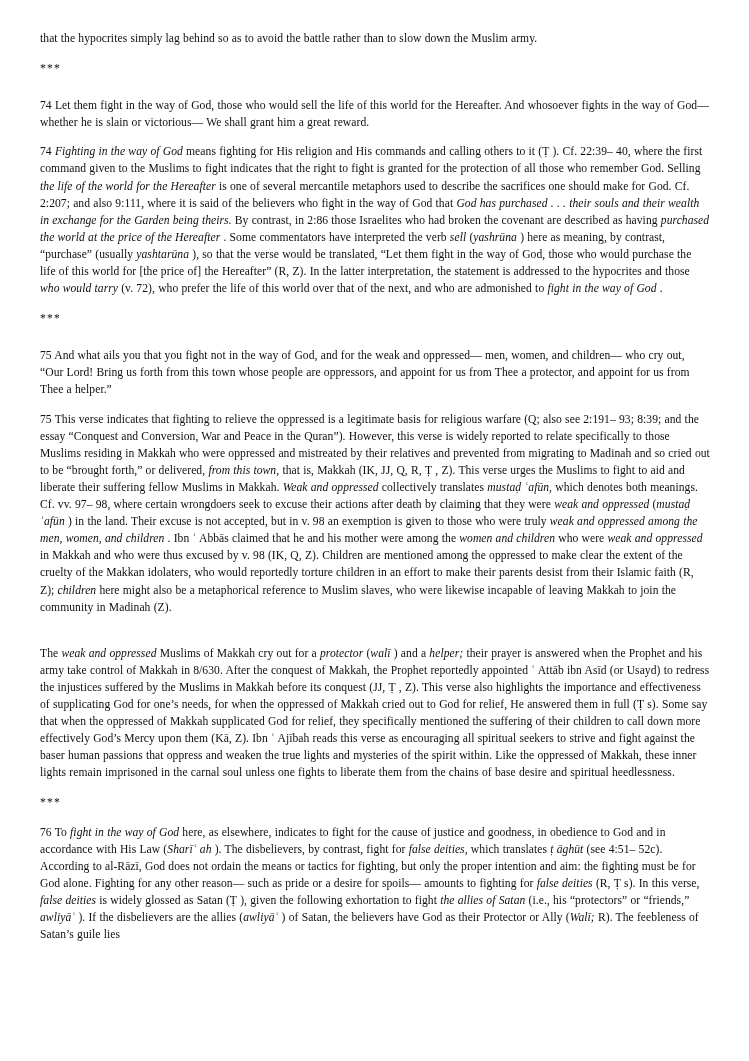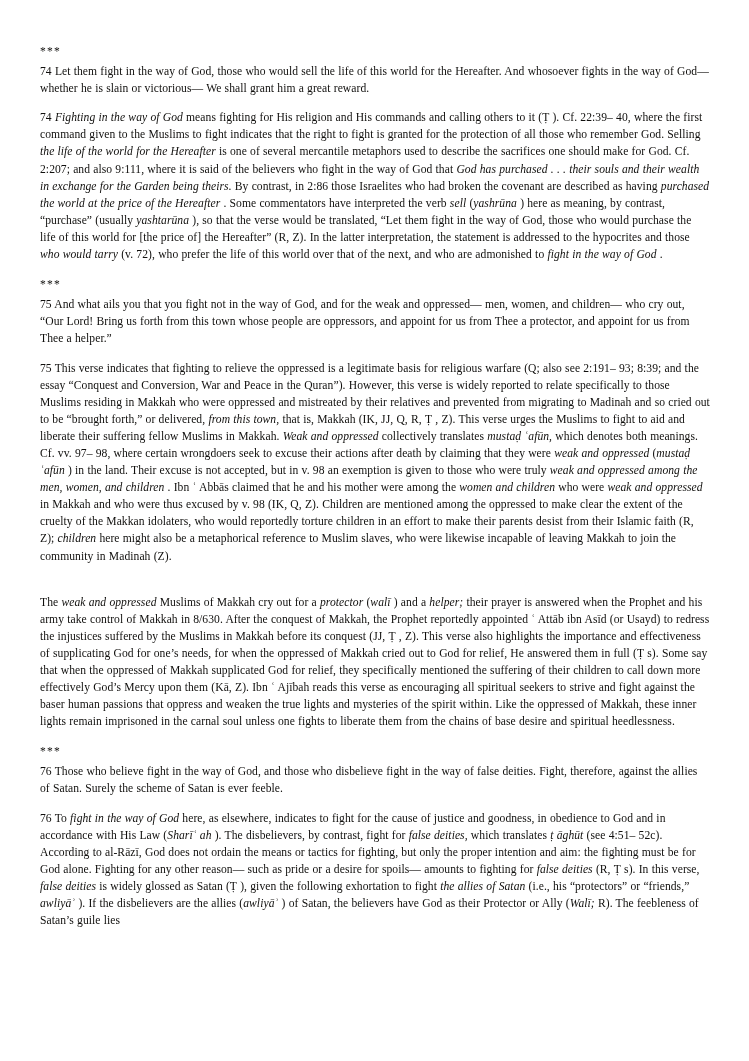--- a/index.html
+++ b/index.html
@@ -25,42 +25,42 @@
   }
   .block {
     font-size: 11.6px;
     line-height: 17.1px;
     text-align: left;
     letter-spacing: 0.005em;
     word-spacing: 0.02em;
     margin: 0;
   }
   
-  .gap-verse      { margin-top: 3px; }
+  .gap-verse      { margin-top: 20px; }
   .gap-commentary { margin-top: 12.5px; }
   .gap-para       { margin-top: 29px; }
   .sep {
     font-size: 11.6px;
     line-height: 17.1px;
     letter-spacing: 1.2px;
     margin: 0;
     margin-top: 12.5px;
   }
   i, .it {
   }
 </style>
 </head>
 <body>
 
 <div class="page">
   <div id="content">
+      <p class="block gap-para" style="margin-top: 0px;"><span>that the hypocrites simply lag behind so as to avoid the battle rather than to slow down the Muslim army.</span></p>
       <p class="sep">***</p>
       <p class="block gap-verse"><span>74 Let them fight in the way of God, those who would sell the life of this world for the Hereafter. And whosoever fights in the way of God— whether he is slain or victorious— We shall grant him a great reward.</span></p>
       <p class="block gap-commentary"><span>74</span><span>   </span><i>Fighting in the way of God</i><span> means fighting for His religion and His commands and calling others to it (Ṭ ). Cf. 22:39– 40, where the first command given to the Muslims to fight indicates that the right to fight is granted for the protection of all those who remember God. Selling </span><i>the life of the world for the Hereafter</i><span> is one of several mercantile metaphors used to describe the sacrifices one should make for God. Cf. 2:207; and also 9:111, where it is said of the believers who fight in the way of God that </span><i>God has purchased . . . their souls and their wealth in exchange for the Garden being theirs.</i><span> By contrast, in 2:86 those Israelites who had broken the covenant are described as having </span><i>purchased the world at the price of the Hereafter</i><span> . Some commentators have interpreted the verb </span><i>sell</i><span> (</span><i>yashrūna</i><span> ) here as meaning, by contrast, “purchase” (usually </span><i>yashtarūna</i><span> ), so that the verse would be translated, “Let them fight in the way of God, those who would purchase the life of this world for [the price of] the Hereafter” (R, Z). In the latter interpretation, the statement is addressed to the hypocrites and those </span><i>who would tarry</i><span> (v. 72), who prefer the life of this world over that of the next, and who are admonished to </span><i>fight in the way of God</i><span> .</span></p>
       <p class="sep">***</p>
       <p class="block gap-verse"><span>75 And what ails you that you fight not in the way of God, and for the weak and oppressed— men, women, and children— who cry out, “Our Lord! Bring us forth from this town whose people are oppressors, and appoint for us from Thee a protector, and appoint for us from Thee a helper.”</span></p>
       <p class="block gap-commentary"><span>75</span><span>   </span><span>This verse indicates that fighting to relieve the oppressed is a legitimate basis for religious warfare (Q; also see 2:191– 93; 8:39; and the essay “Conquest and Conversion, War and Peace in the Quran”). However, this verse is widely reported to relate specifically to those Muslims residing in Makkah who were oppressed and mistreated by their relatives and prevented from migrating to Madinah and so cried out to be “brought forth,” or delivered, </span><i>from this town,</i><span> that is, Makkah (IK, JJ, Q, R, Ṭ , Z). This verse urges the Muslims to fight to aid and liberate their suffering fellow Muslims in Makkah. </span><i>Weak and oppressed</i><span> collectively translates </span><i>mustaḍ ʿafūn,</i><span> which denotes both meanings. Cf. vv. 97– 98, where certain wrongdoers seek to excuse their actions after death by claiming that they were </span><i>weak and oppressed</i><span> (</span><i>mustaḍ ʿafūn</i><span> ) in the land. Their excuse is not accepted, but in v. 98 an exemption is given to those who were truly </span><i>weak and oppressed among the men, women, and children</i><span> . Ibn ʿ Abbās claimed that he and his mother were among the </span><i>women and children</i><span> who were </span><i>weak and oppressed</i><span> in Makkah and who were thus excused by v. 98 (IK, Q, Z). Children are mentioned among the oppressed to make clear the extent of the cruelty of the Makkan idolaters, who would reportedly torture children in an effort to make their parents desist from their Islamic faith (R, Z); </span><i>children</i><span> here might also be a metaphorical reference to Muslim slaves, who were likewise incapable of leaving Makkah to join the community in Madinah (Z).</span></p>
       <p class="block gap-para"><span>The </span><i>weak and oppressed</i><span> Muslims of Makkah cry out for a </span><i>protector</i><span> (</span><i>walī</i><span> ) and a </span><i>helper;</i><span> their prayer is answered when the Prophet and his army take control of Makkah in 8/630. After the conquest of Makkah, the Prophet reportedly appointed ʿ Attāb ibn Asīd (or Usayd) to redress the injustices suffered by the Muslims in Makkah before its conquest (JJ, Ṭ , Z). This verse also highlights the importance and effectiveness of supplicating God for one’s needs, for when the oppressed of Makkah cried out to God for relief, He answered them in full (Ṭ s). Some say that when the oppressed of Makkah supplicated God for relief, they specifically mentioned the suffering of their children to call down more effectively God’s Mercy upon them (Kā, Z). Ibn ʿ Ajībah reads this verse as encouraging all spiritual seekers to strive and fight against the baser human passions that oppress and weaken the true lights and mysteries of the spirit within. Like the oppressed of Makkah, these inner lights remain imprisoned in the carnal soul unless one fights to liberate them from the chains of base desire and spiritual heedlessness.</span></p>
       <p class="sep">***</p>
-      <p class="block gap-verse"><span>76 Those who believe fight in the way of God, and those who disbelieve fight in the way of false deities. Fight, therefore, against the allies of Satan. Surely the scheme of Satan is ever feeble.</span></p>
       <p class="block gap-commentary"><span>76</span><span>   </span><span>To </span><i>fight in the way of God</i><span> here, as elsewhere, indicates to fight for the cause of justice and goodness, in obedience to God and in accordance with His Law (</span><i>Sharīʿ ah</i><span> ). The disbelievers, by contrast, fight for </span><i>false deities,</i><span> which translates </span><i>ṭ āghūt</i><span> (see 4:51– 52c). According to al-Rāzī, God does not ordain the means or tactics for fighting, but only the proper intention and aim: the fighting must be for God alone. Fighting for any other reason— such as pride or a desire for spoils— amounts to fighting for </span><i>false deities</i><span> (R, Ṭ s). In this verse, </span><i>false deities</i><span> is widely glossed as Satan (Ṭ ), given the following exhortation to fight </span><i>the allies of Satan</i><span> (i.e., his “protectors” or “friends,” </span><i>awliyāʾ</i><span> ). If the disbelievers are the allies (</span><i>awliyāʾ</i><span> ) of Satan, the believers have God as their Protector or Ally (</span><i>Walī;</i><span> R). The feebleness of Satan’s guile lies</span></p>
     </div>
 </div>
 
 </body></html>

